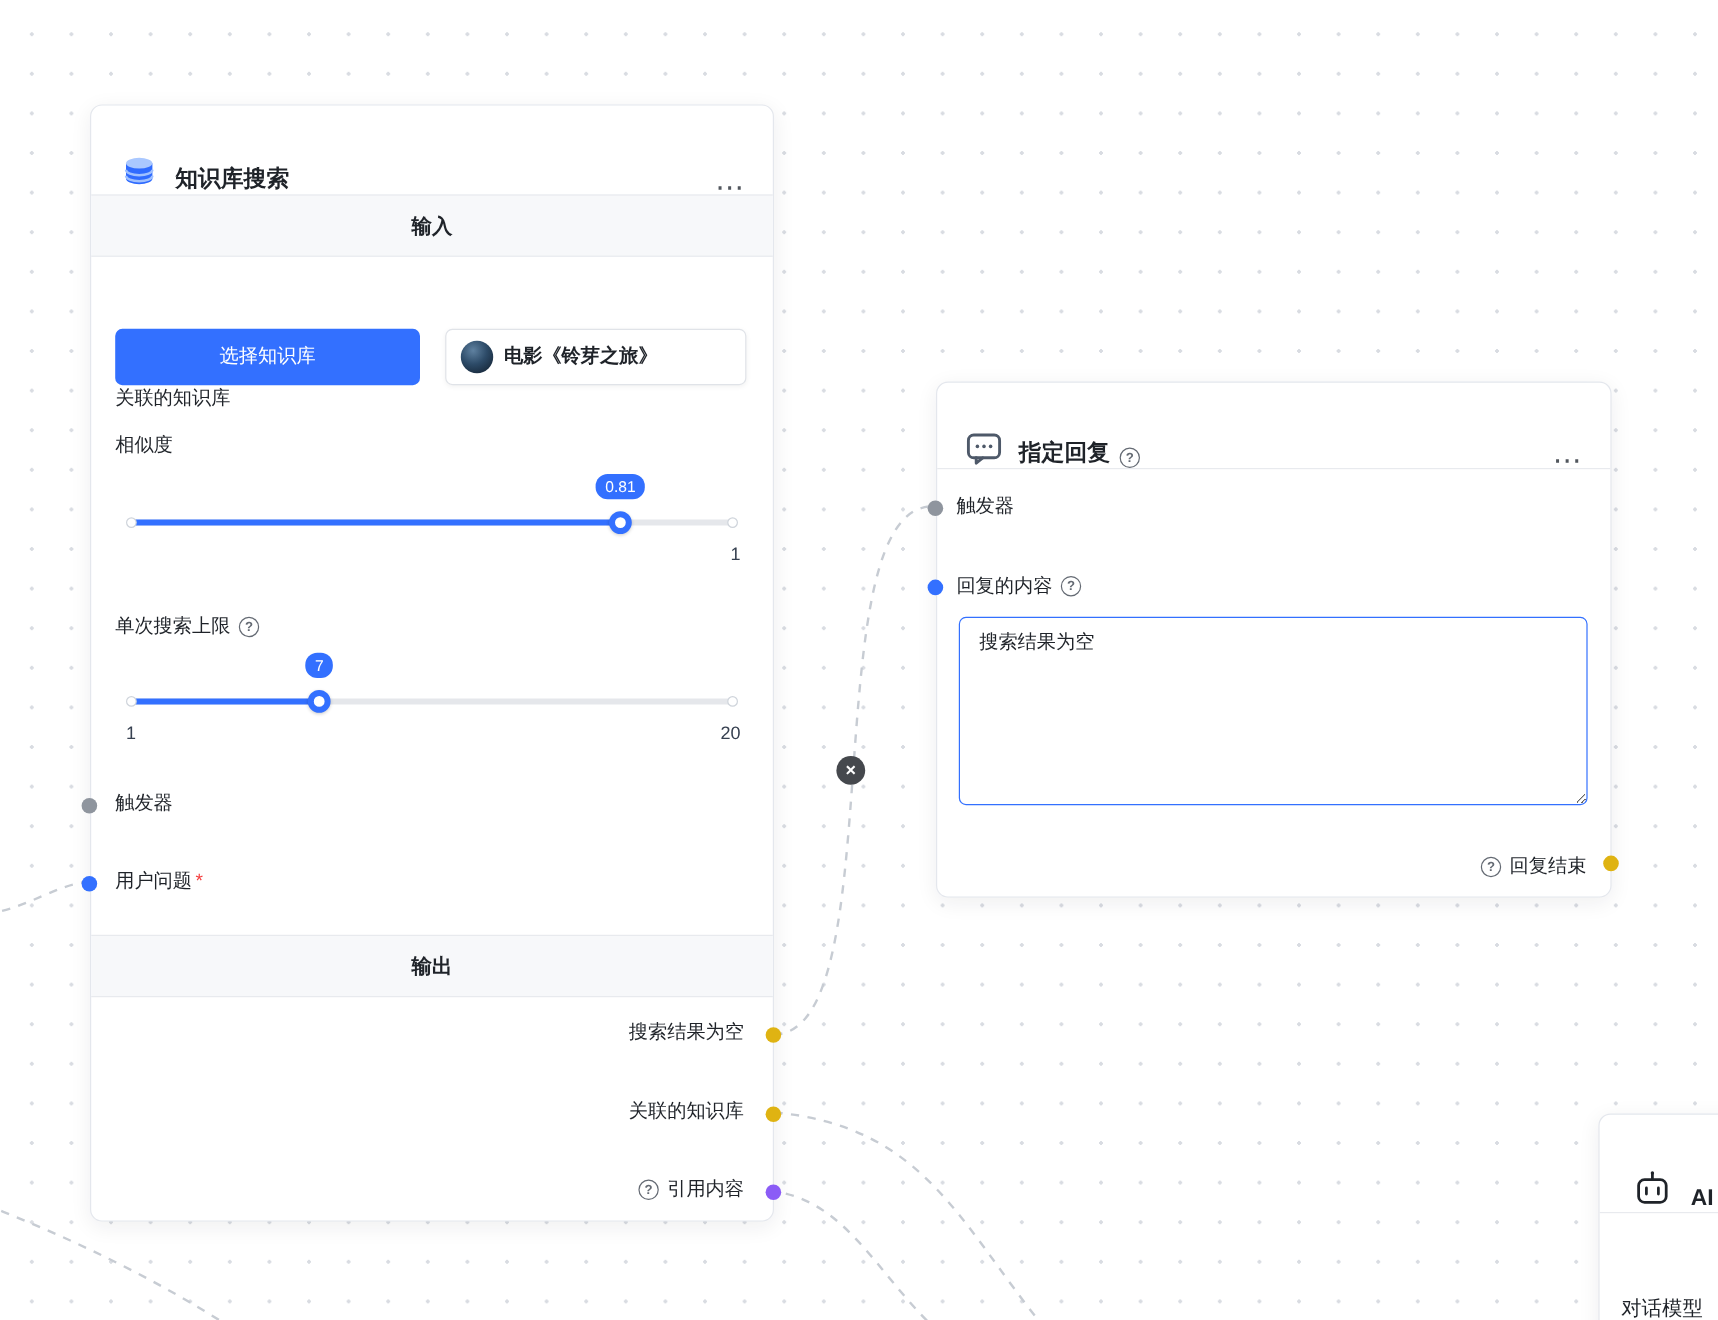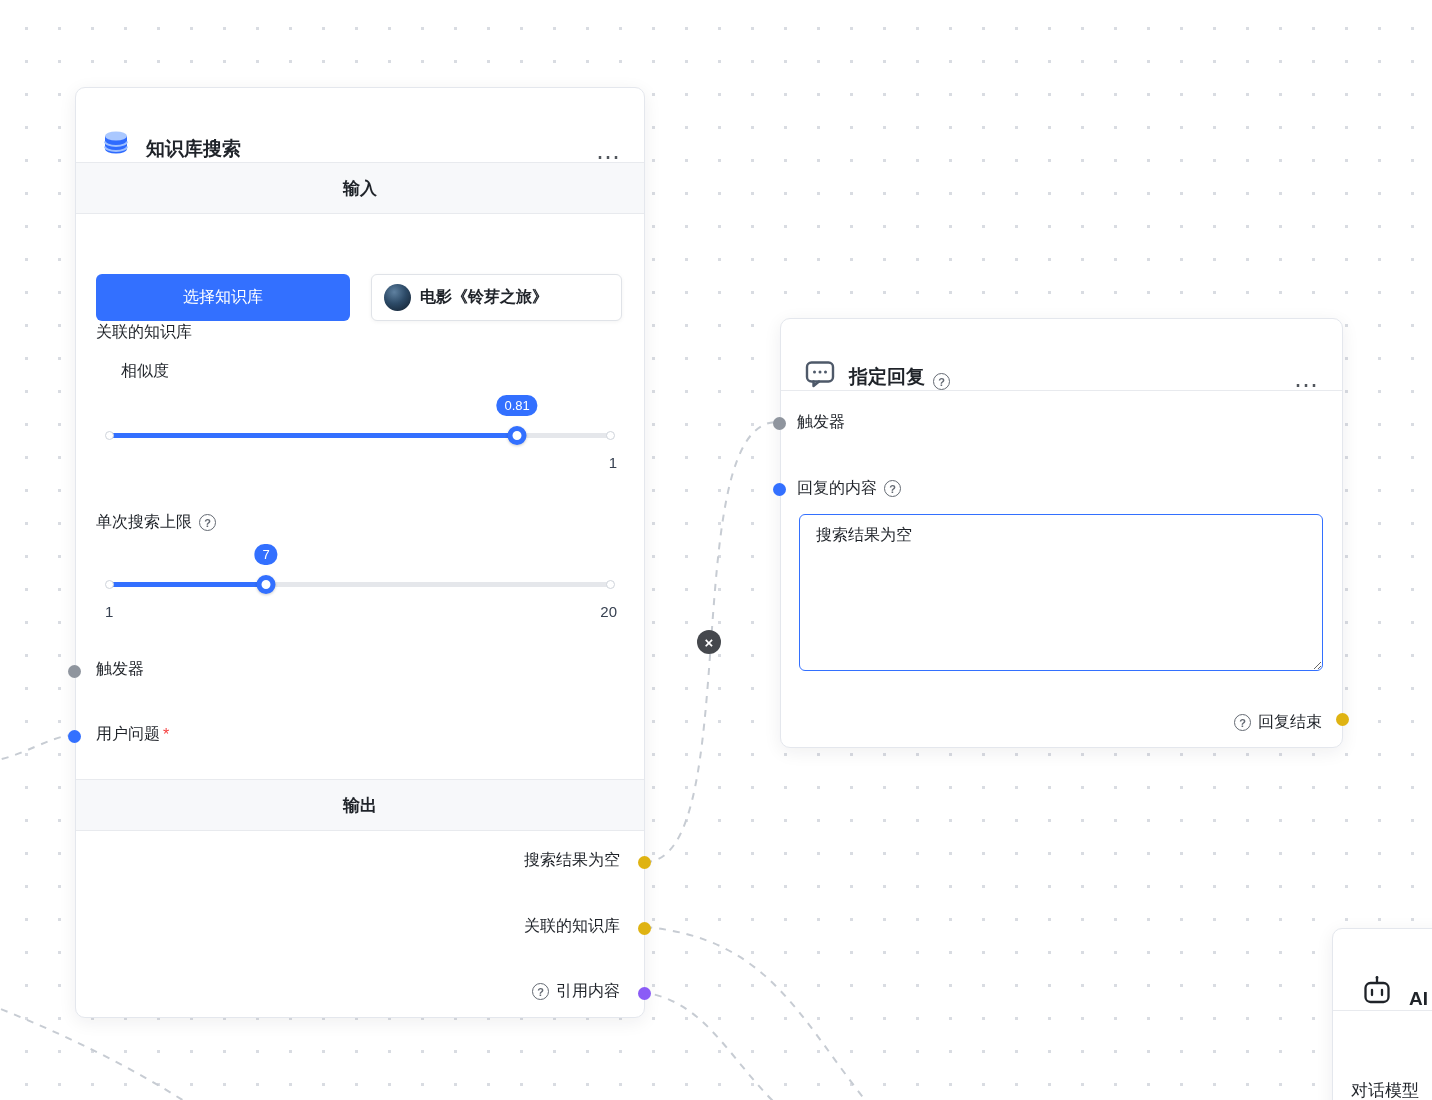--- a/index.html
+++ b/index.html
@@ -153,21 +153,21 @@
     <span>关联的知识库</span>
   </div>
 
   <button class="select-kb-btn">选择知识库</button>
 
   <div class="kb-chip">
     <span class="chip-avatar"></span>
     <span class="chip-text">电影《铃芽之旅》</span>
   </div>
 
-  <div class="field-label" style="top:273px;margin-left:25px;">
+  <div class="field-label" style="top:273px;">
     <span>相似度</span>
   </div>
 
   <div class="slider" style="top:337px;">
     <div class="track">
       <div class="fill" style="width:81.3%;"></div>
     </div>
     <span class="end-dot left"></span>
     <span class="end-dot right"></span>
     <div class="bubble" style="left:81.3%;text-align:right;">0.81</div>

